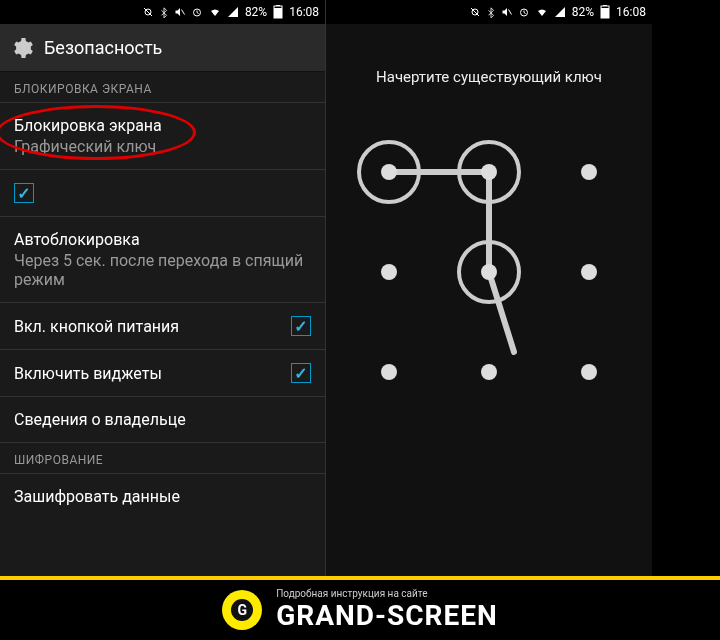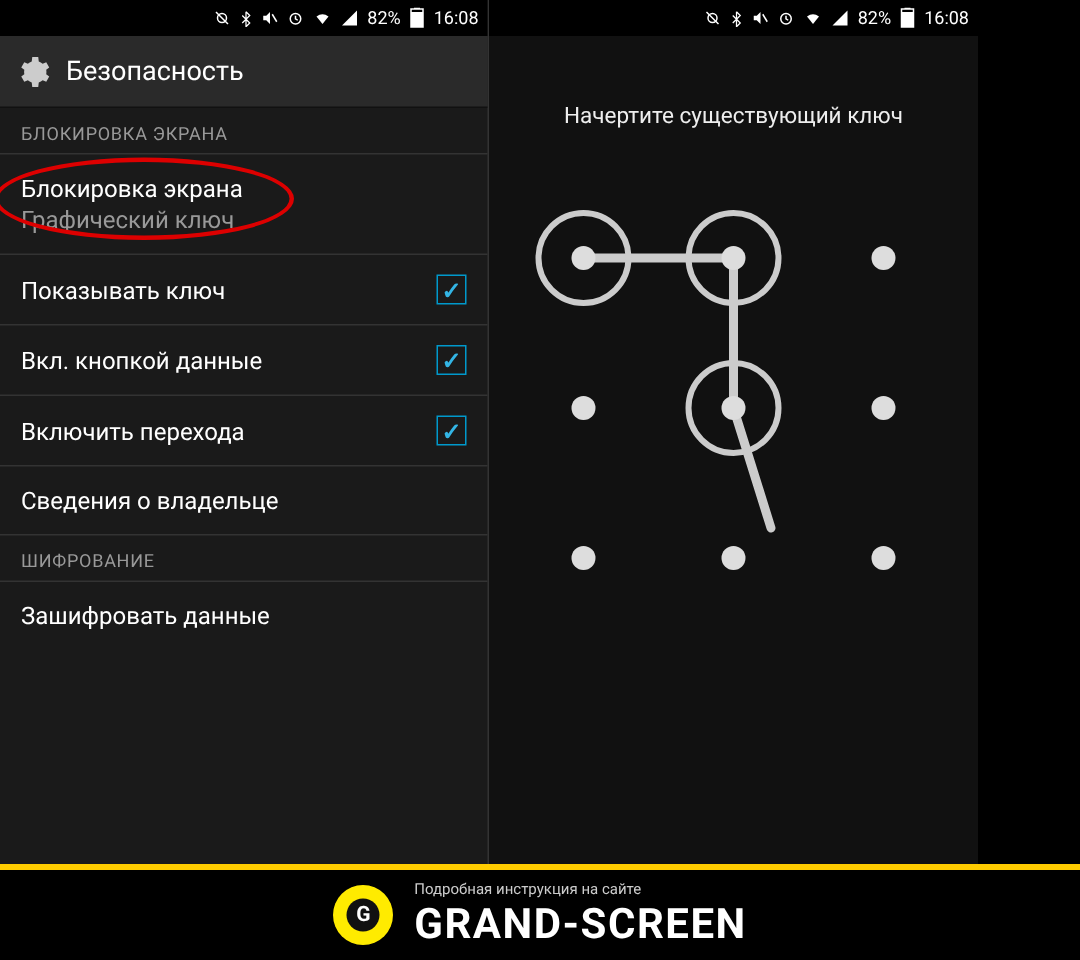--- a/index.html
+++ b/index.html
@@ -83,41 +83,44 @@
 
     <div class="list-item" style="position:relative;">
       <div class="texts">
         <span class="item-title">Блокировка экрана</span>
         <span class="item-sub">Графический ключ</span>
       </div>
       <div class="ellipse-highlight"></div>
     </div>
 
     <div class="list-item">
-      <div class="texts">
-        <span class="item-title">Показывать ключ</span>
-      </div>
       <div class="checkbox checked">
           <span class="check-mark">✓</span>
         </div>
     </div>
 
-
-    <div class="list-item">
-      <div class="texts">
-        <span class="item-title">Вкл. кнопкой данные</span>
+    <div class="list-item">
+      <div class="texts">
+        <span class="item-title">Автоблокировка</span>
+        <span class="item-sub">Через 5 сек. после перехода в спящий режим</span>
+      </div>
+    </div>
+
+    <div class="list-item">
+      <div class="texts">
+        <span class="item-title">Вкл. кнопкой питания</span>
       </div>
       <div class="checkbox checked">
           <span class="check-mark">✓</span>
         </div>
     </div>
 
     <div class="list-item">
       <div class="texts">
-        <span class="item-title">Включить перехода</span>
+        <span class="item-title">Включить виджеты</span>
       </div>
       <div class="checkbox checked">
           <span class="check-mark">✓</span>
         </div>
     </div>
 
     <div class="list-item">
       <div class="texts">
         <span class="item-title">Сведения о владельце</span>
       </div>

